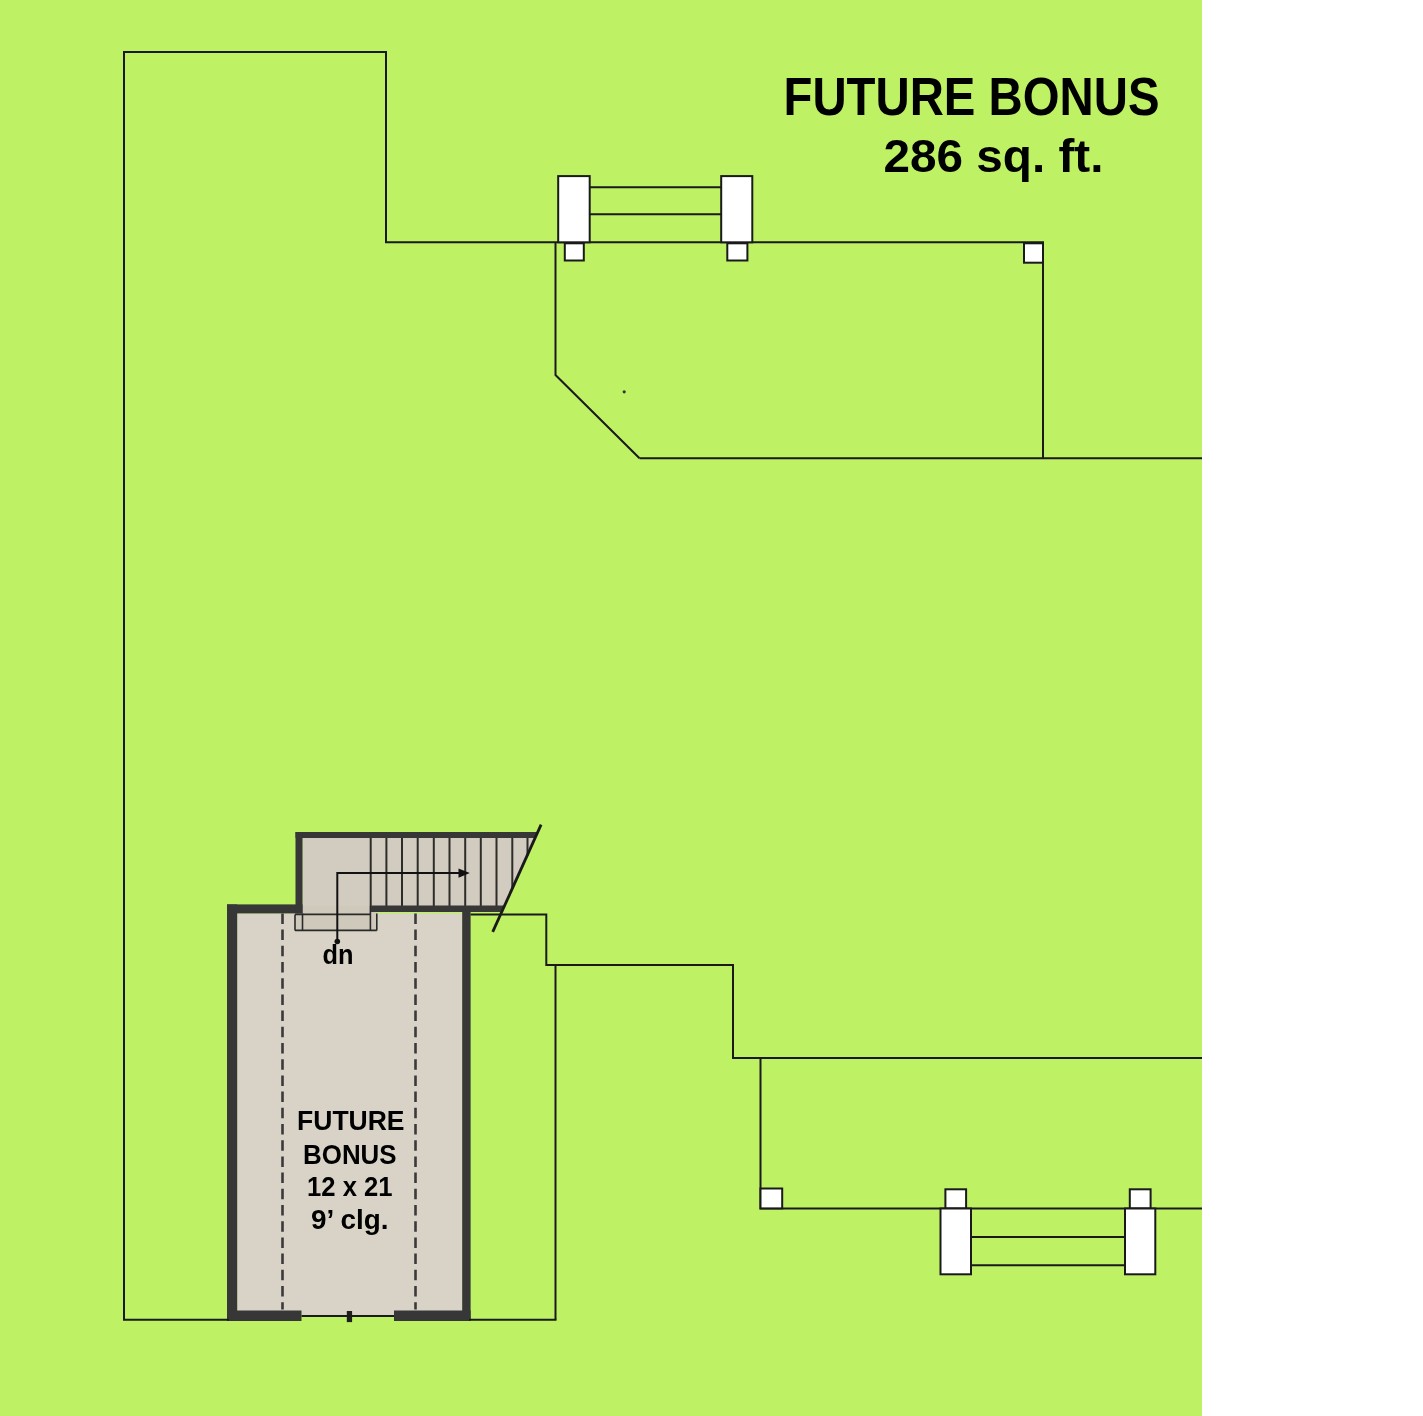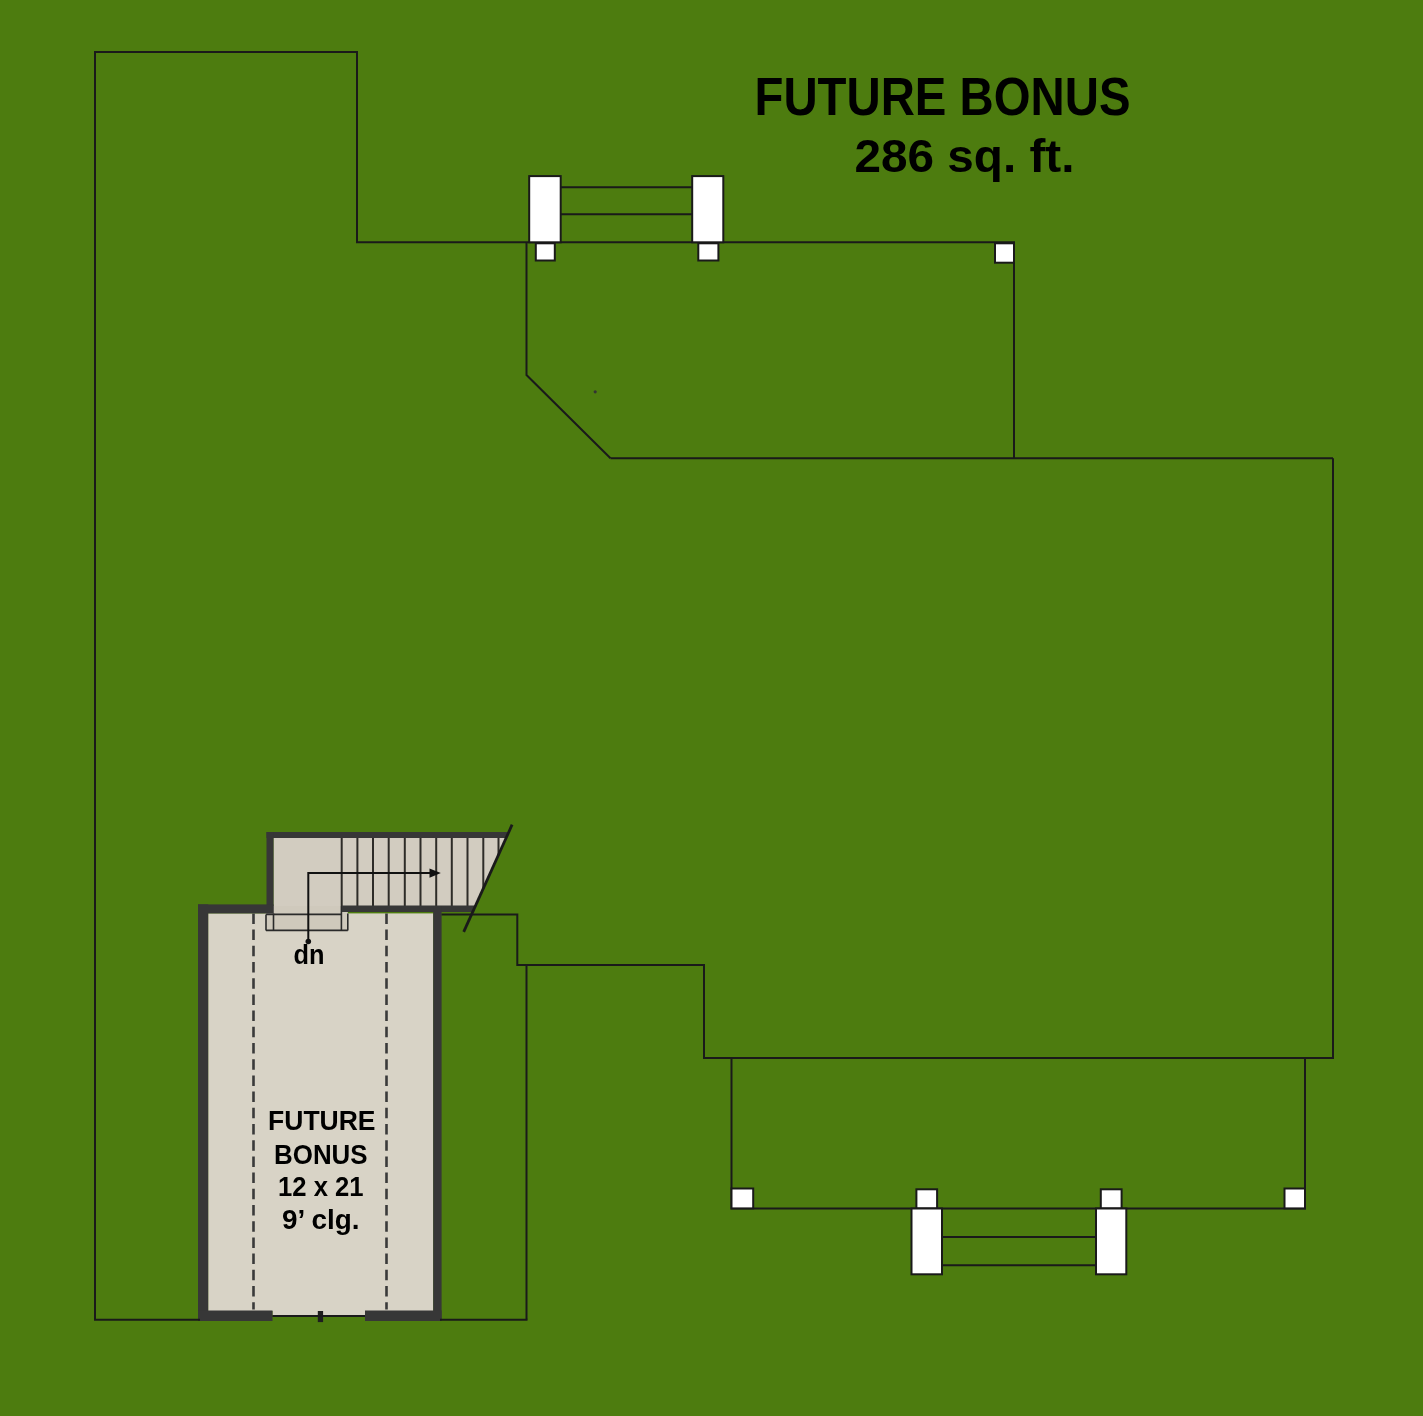--- a/index.html
+++ b/index.html
@@ -1,16 +1,16 @@
 <!DOCTYPE html>
 <html><head>
 <meta charset="utf-8">
 <style>
   html,body{margin:0;padding:0;background:#ffffff;}
-  .page{position:relative;width:1423px;height:1416px;background:#4d7c0f;overflow:hidden;}
+  .page{position:relative;width:1173px;height:1416px;background:#bef264;overflow:hidden;padding-left:29px;}
   svg text{font-family:"Liberation Sans", sans-serif;font-weight:bold;fill:#000000;}
 </style>
 </head>
 <body>
 <div class="page">
 <svg width="1423" height="1416" viewBox="0 0 1423 1416">
 
 <g>
   <rect x="208.2" y="913.4" width="225" height="397.6" fill="#d8d3c6"></rect>
   <rect x="272.5" y="1311" width="92.5" height="4.2" fill="#d8d3c6"></rect>

